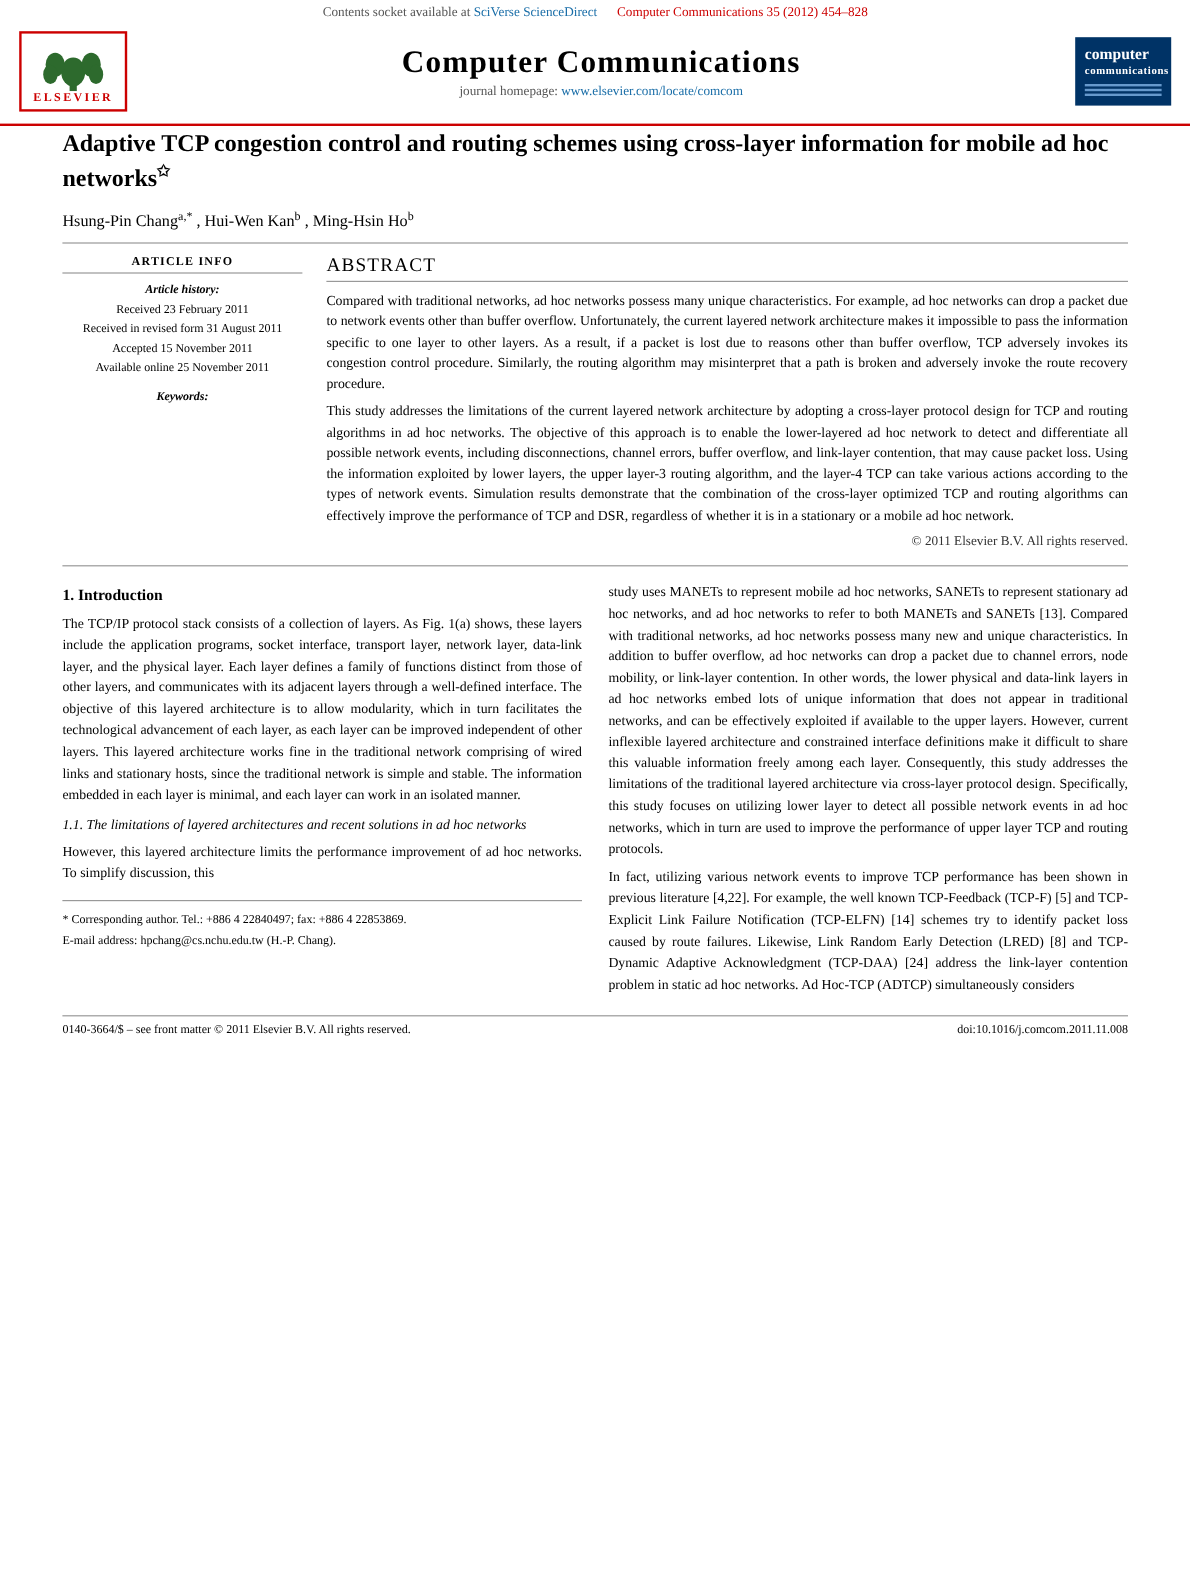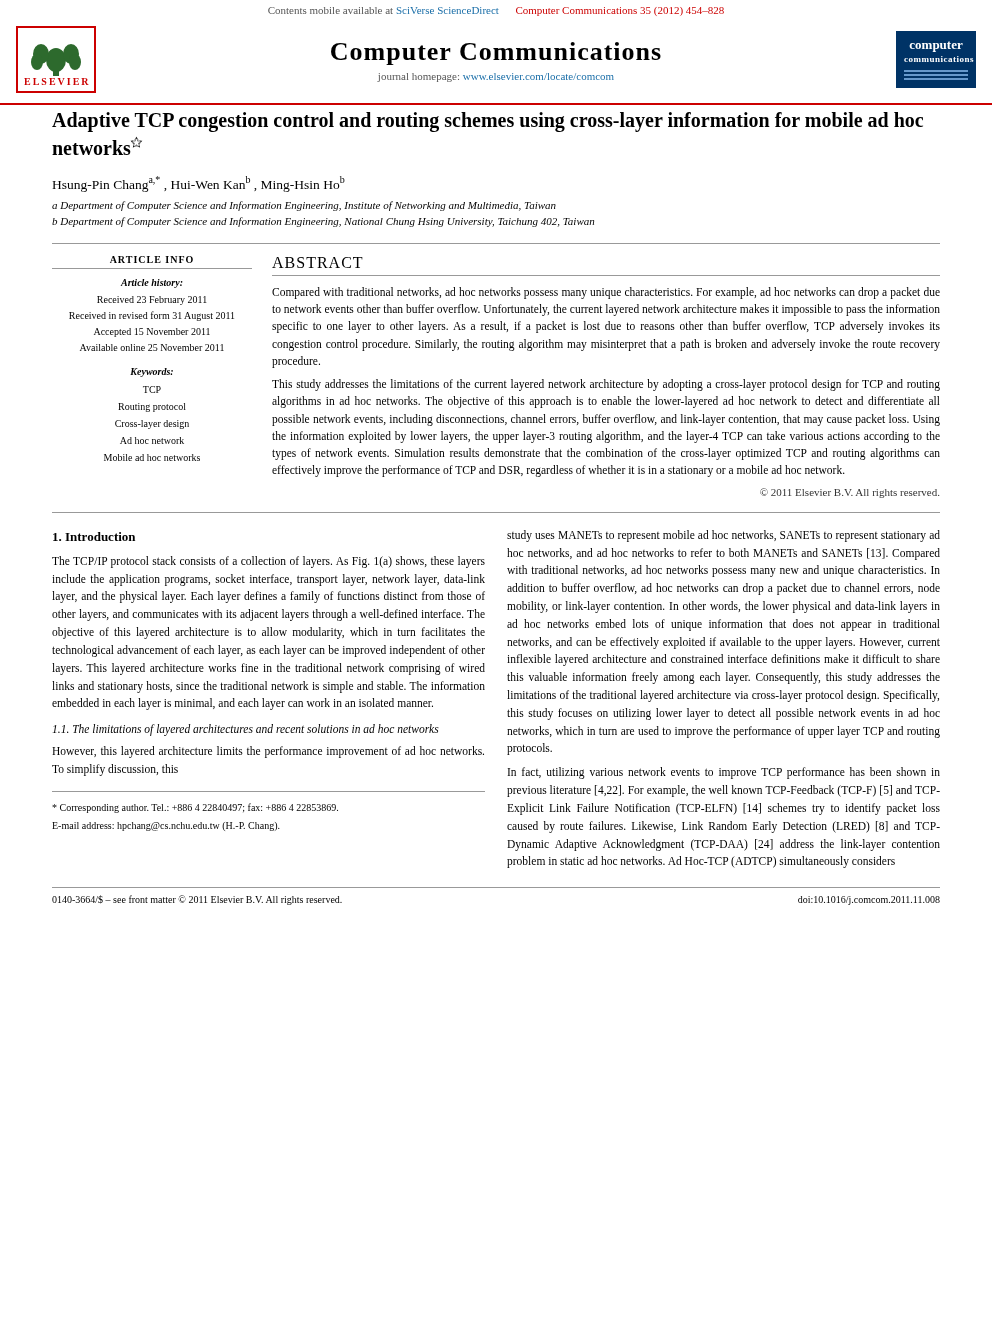--- a/index.html
+++ b/index.html
@@ -31,21 +31,21 @@
       text-decoration: none;
     }
 
     .journal-header-inner {
       display: flex;
       align-items: center;
       padding: 8px 16px 4px 16px;
     }
 
     .elsevier-logo {
-      width: 80px;
+      width: 90px;
       flex-shrink: 0;
       margin-right: 10px;
     }
 
     .elsevier-logo-box {
       border: 2px solid #c00;
       padding: 4px 6px;
       text-align: center;
     }
 
@@ -86,21 +86,21 @@
       flex-shrink: 0;
       margin-left: 10px;
     }
 
     .comp-comm-logo {
       background: #003366;
       color: #fff;
       padding: 6px 8px;
       font-size: 10px;
       font-weight: bold;
-      text-align: center;
+      text-align: left;
       line-height: 1.3;
     }
 
     .comp-comm-logo .small-lines {
       margin-top: 4px;
     }
 
     .comp-comm-logo .line {
       height: 2px;
       background: #6699cc;
@@ -285,21 +285,21 @@
     }
 
     
     .tree-svg { display: block; margin: 0 auto; }
   </style>
 </head>
 <body>
 
 <div class="journal-header">
   <div class="journal-top-bar">
-    <span>Contents mobile available at</span>
+    <span>Contents socket available at</span>
     <a>SciVerse ScienceDirect</a>
     &nbsp;&nbsp;&nbsp;&nbsp;
     <span style="color:#c00; font-size:11px;">Computer Communications 35 (2012) 454–828</span>
   </div>
   <div class="journal-header-inner">
 
     <div class="elsevier-logo">
       <div class="elsevier-logo-box">
         <svg class="tree-svg" width="58" height="44" viewBox="0 0 58 44">
 
@@ -341,49 +341,38 @@
   <div class="paper-title">
     <span>Adaptive TCP congestion control and routing schemes using cross-layer information for mobile ad hoc networks</span><span class="star">✩</span>
   </div>
 
   <div class="authors">
     <span>Hsung-Pin Chang</span><sup>a,*</sup>
     <span>, Hui-Wen Kan</span><sup>b</sup>
     <span>, Ming-Hsin Ho</span><sup>b</sup>
   </div>
 
-  <div class="affiliations">
-    <div>a Department of Computer Science and Information Engineering, Institute of Networking and Multimedia, Taiwan</div>
-    <div>b Department of Computer Science and Information Engineering, National Chung Hsing University, Taichung 402, Taiwan</div>
-  </div>
 
   <hr class="article-divider">
 
   <div class="article-two-col">
 
     <div class="article-info">
       <h3>ARTICLE INFO</h3>
       <div class="info-section">
         <div class="info-label">Article history:</div>
         <div class="info-date">
           <div>Received 23 February 2011</div>
           <div>Received in revised form 31 August 2011</div>
           <div>Accepted 15 November 2011</div>
           <div>Available online 25 November 2011</div>
         </div>
       </div>
       <div class="info-section">
         <div class="keywords-label">Keywords:</div>
-        <ul class="keywords-list">
-          <li>TCP</li>
-          <li>Routing protocol</li>
-          <li>Cross-layer design</li>
-          <li>Ad hoc network</li>
-          <li>Mobile ad hoc networks</li>
-        </ul>
       </div>
     </div>
 
     <div class="abstract-col">
       <h3>ABSTRACT</h3>
       <div class="abstract-text">
         <p>Compared with traditional networks, ad hoc networks possess many unique characteristics. For example, ad hoc networks can drop a packet due to network events other than buffer overflow. Unfortunately, the current layered network architecture makes it impossible to pass the information specific to one layer to other layers. As a result, if a packet is lost due to reasons other than buffer overflow, TCP adversely invokes its congestion control procedure. Similarly, the routing algorithm may misinterpret that a path is broken and adversely invoke the route recovery procedure.</p>
         <p>This study addresses the limitations of the current layered network architecture by adopting a cross-layer protocol design for TCP and routing algorithms in ad hoc networks. The objective of this approach is to enable the lower-layered ad hoc network to detect and differentiate all possible network events, including disconnections, channel errors, buffer overflow, and link-layer contention, that may cause packet loss. Using the information exploited by lower layers, the upper layer-3 routing algorithm, and the layer-4 TCP can take various actions according to the types of network events. Simulation results demonstrate that the combination of the cross-layer optimized TCP and routing algorithms can effectively improve the performance of TCP and DSR, regardless of whether it is in a stationary or a mobile ad hoc network.</p>
       </div>
       <div class="copyright-line">© 2011 Elsevier B.V. All rights reserved.</div>

